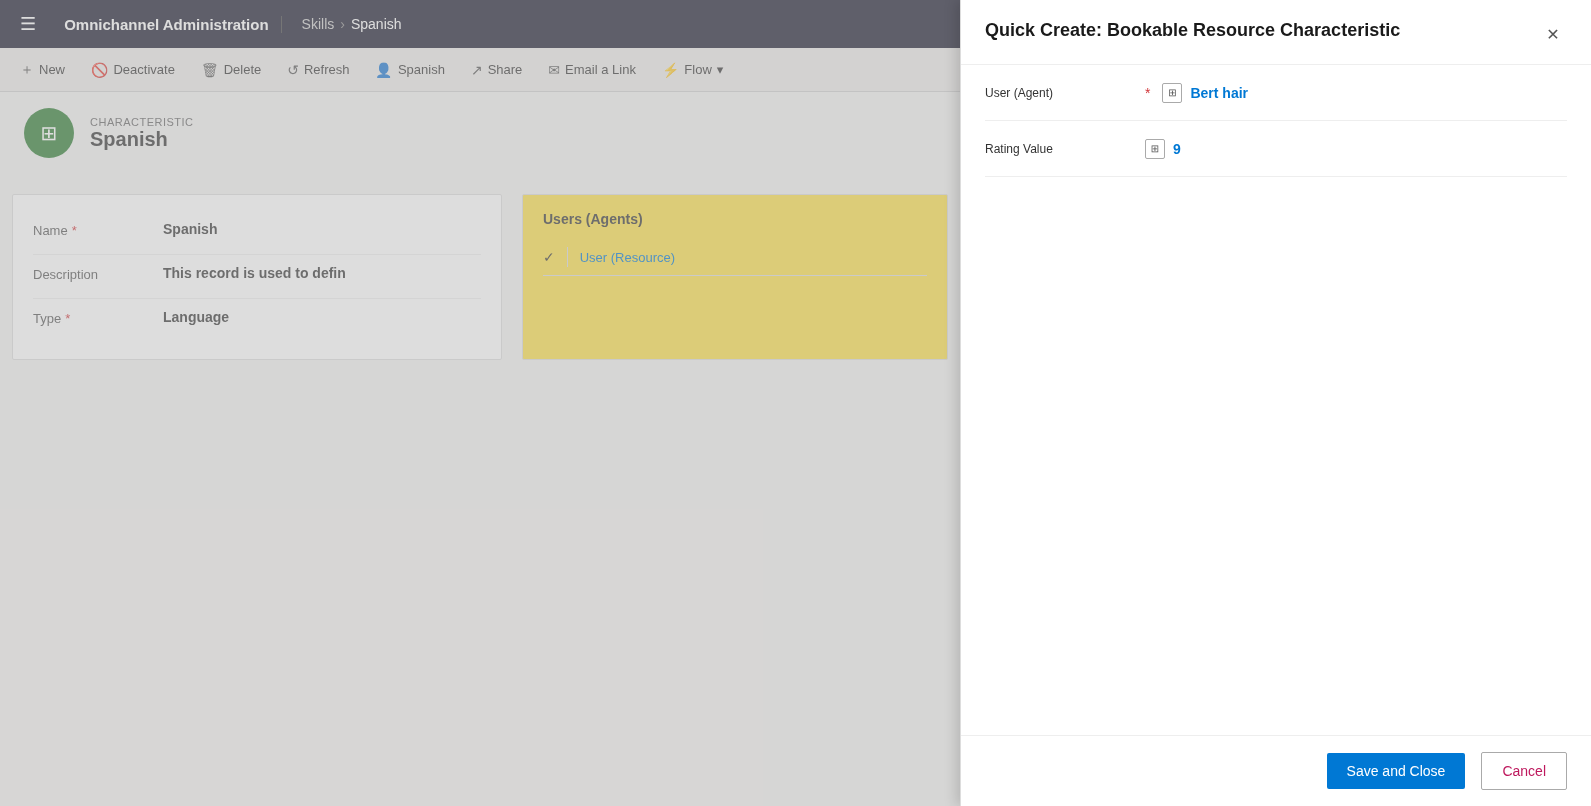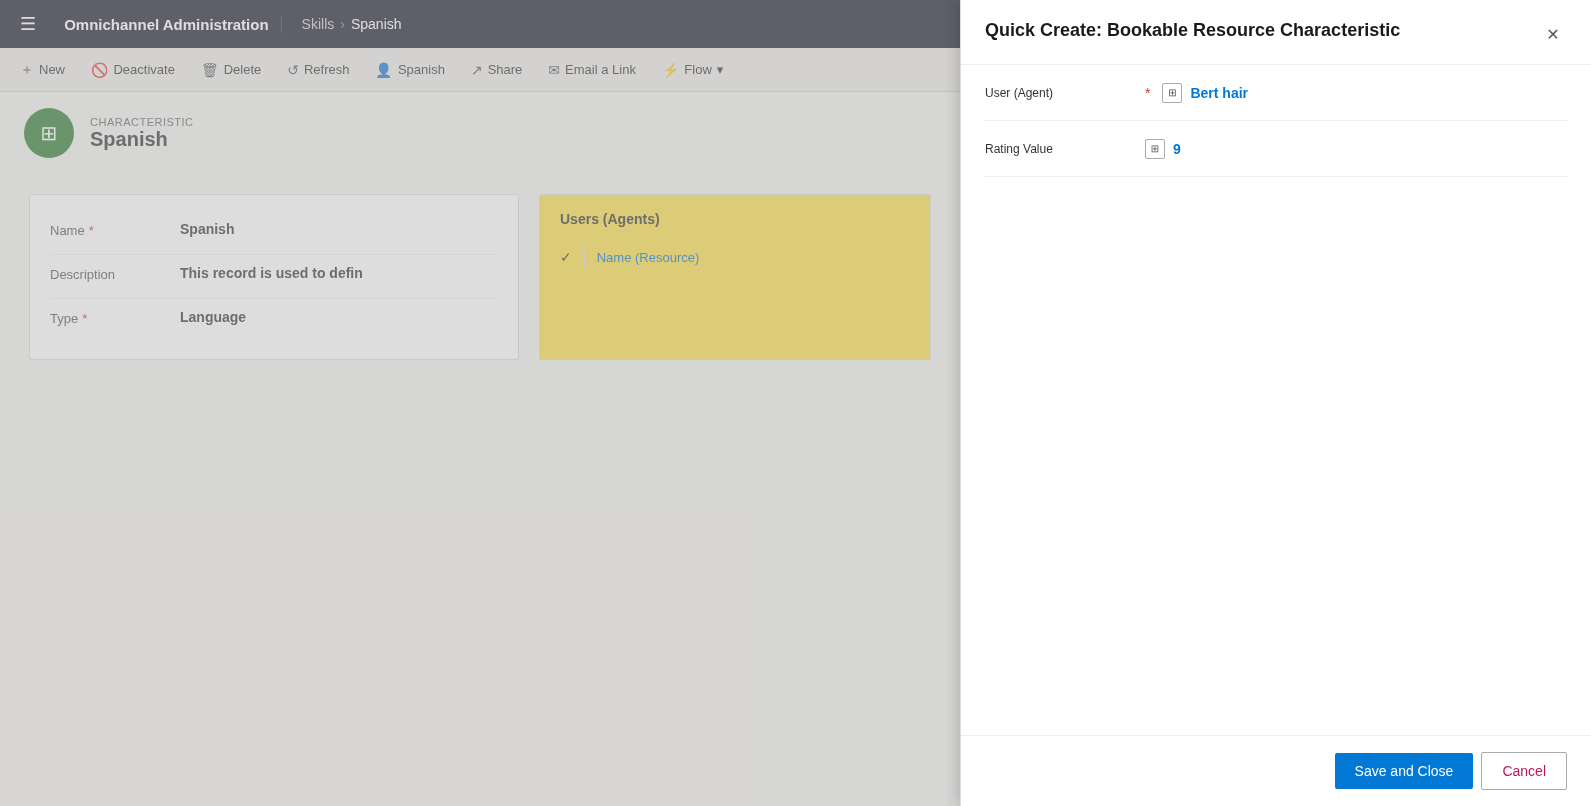--- a/index.html
+++ b/index.html
@@ -126,21 +126,21 @@
       border-bottom: 2px solid transparent;
     }
     .tab.active {
       color: #0078d4;
       border-bottom: 2px solid #0078d4;
       font-weight: 600;
     }
 
     
     .form-area {
-      padding: 20px 29px;
+      padding: 20px 12px;
       display: flex;
       gap: 20px;
     }
     .form-section {
       background: white;
       border: 1px solid #ddd;
       border-radius: 2px;
       padding: 16px 20px;
       flex: 0 0 490px;
     }
@@ -277,21 +277,21 @@
       color: #0078d4;
       font-weight: 700;
     }
 
     
     .qc-footer {
       padding: 16px 24px;
       display: flex;
       align-items: center;
       justify-content: flex-end;
-      gap: 8px;
+      gap: 16px;
       border-top: 1px solid #eee;
     }
     .btn-primary {
       background: #0078d4;
       color: white;
       border: none;
       padding: 10px 20px;
       font-size: 14px;
       cursor: pointer;
       border-radius: 2px;
@@ -401,21 +401,21 @@
         </div>
         <div class="field-value">Language</div>
       </div>
     </div>
 
     <div class="users-section">
       <div class="users-header">Users (Agents)</div>
       <div class="users-table-header">
         <span class="check-icon">✓</span>
         <span style="width:1px;height:20px;background:#ddd;display:inline-block;"></span>
-        <span class="col-name">Name (Resource)</span>
+        <span class="col-name">User (Resource)</span>
       </div>
     </div>
   </div>
 </div>
 
 <div class="gray-overlay"></div>
 
 <div class="quick-create-panel">
   <div class="qc-header">
     <div class="qc-title">Quick Create: Bookable Resource Characteristic</div>

